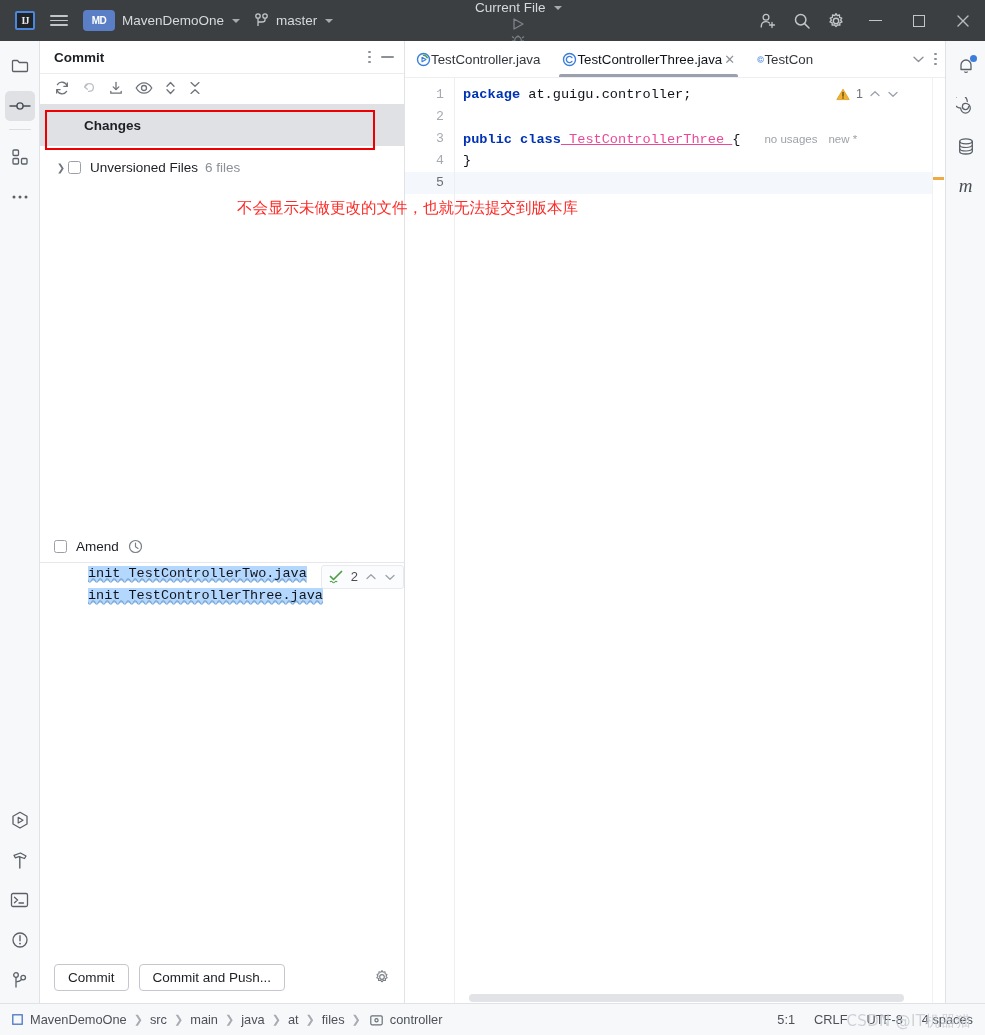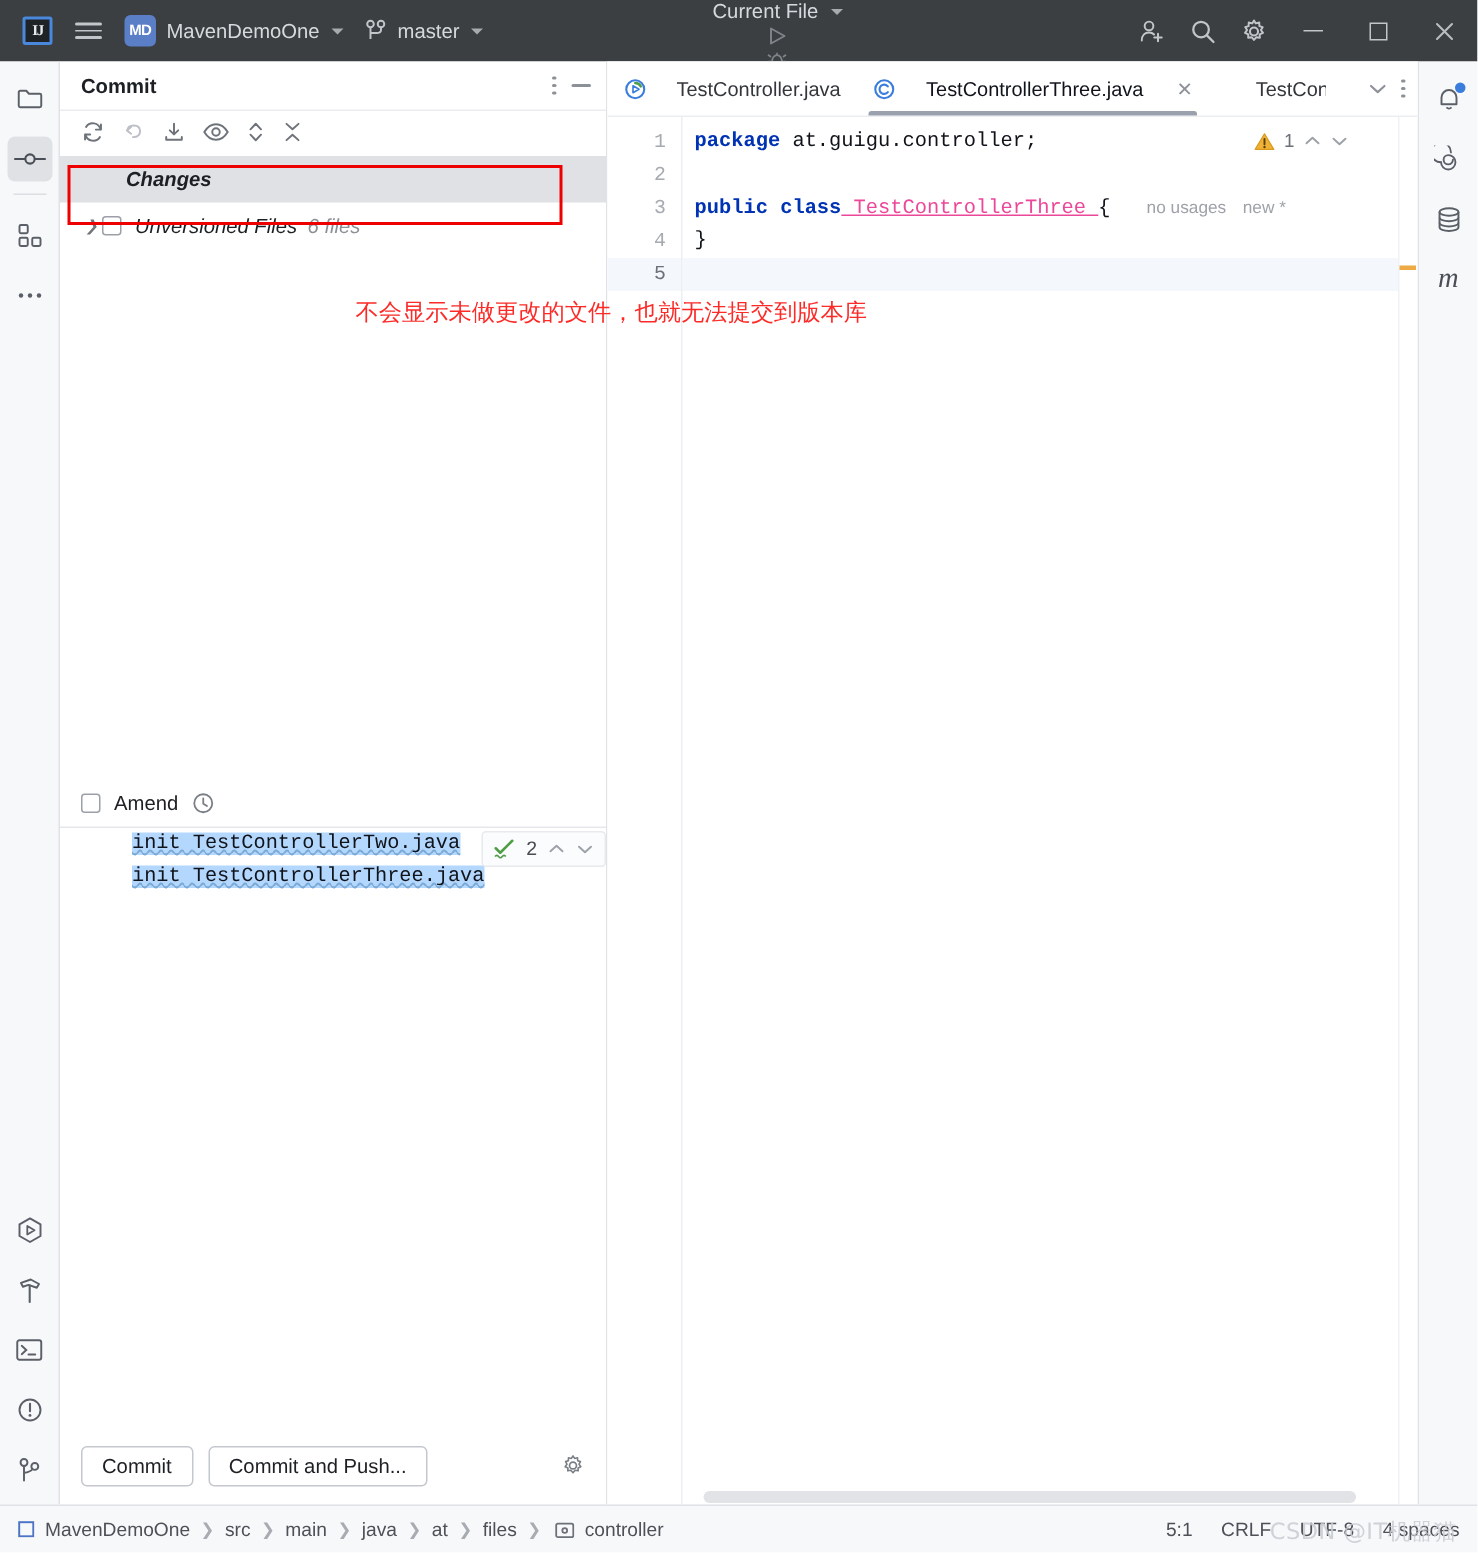--- a/index.html
+++ b/index.html
@@ -24,21 +24,21 @@
   }
   .ij-logo {
     width: 20px; height: 19px; border: 2px solid #4a88dd; border-radius: 2px;
     background: #1f2326; display: flex; align-items: center; justify-content: center;
     font-size: 10px; color: #e8eaed; font-weight: bold; letter-spacing: -1px;
     font-family: "Liberation Serif", serif;
   }
   .hamburger { width: 18px; display: flex; flex-direction: column; gap: 3px; }
   .hamburger i { display: block; height: 1.6px; background: #c2c5c9; border-radius: 1px; }
   .proj-badge {
-    width: 21px; height: 21px; border-radius: 4px; background: #5b7fc7;
+    width: 32px; height: 21px; border-radius: 4px; background: #5b7fc7;
     color: #fff; font-size: 10px; font-weight: bold; display: flex;
     align-items: center; justify-content: center; letter-spacing: -0.5px;
   }
   .tb-text { font-size: 13.5px; color: #d6d9dd; }
   .chev-d {
     width: 0; height: 0; border-left: 4px solid transparent;
     border-right: 4px solid transparent; border-top: 4.5px solid #a7abb0;
     margin-left: 1px;
   }
   .tb-group { display: flex; align-items: center; gap: 7px; padding: 0 7px; height: 34px; }
@@ -89,22 +89,22 @@
   .vdots i { width: 2.6px; height: 2.6px; border-radius: 50%; background: #8c9097; display: block; }
   .minus-ico { width: 13px; height: 1.7px; background: #8c9097; border-radius: 1px; }
 
   .cp-toolbar {
     height: 27px; display: flex; align-items: center; gap: 11px;
     padding: 0 14px; flex: 0 0 auto;
   }
 
   .cp-tree { flex: 0 0 auto; padding-top: 3px; position: relative; }
   .tree-row {
-    height: 31px; display: flex; align-items: center; font-size: 13.5px;
-    color: #1c1f23; padding-left: 14px; font-style: italic;
+    height: 42px; display: flex; align-items: center; font-size: 13.5px;
+    color: #1c1f23; padding-left: 14px;
   }
   .tree-row.changes-row { background: #dfe1e5; font-weight: bold; padding-left: 44px; }
   .tw-arrow {
     width: 14px; display: inline-flex; justify-content: center; color: #70757c;
     font-size: 10px;
   }
   .cbx {
     width: 13px; height: 13px; border: 1px solid #9ba0a8; border-radius: 2.5px;
     background: #fff; display: inline-block; flex: 0 0 auto;
   }
@@ -164,21 +164,21 @@
   }
 
   
   .editor-area {
     position: absolute; left: 405px; top: 41px; width: 540px; height: 962px;
     background: #ffffff; display: flex; flex-direction: column;
   }
   .tabbar { height: 37px; display: flex; align-items: stretch; background: #fff;
             border-bottom: 1px solid #eceef1; flex: 0 0 auto; position: relative; }
   .tab {
-    display: flex; align-items: center; gap: 20px; padding: 0 11px;
+    display: flex; align-items: center; gap: 0; padding: 0 11px;
     font-size: 13.3px; color: #33363b; position: relative; white-space: nowrap;
   }
   .tab.active { color: #10131a; }
   .tab.active::after {
     content: ""; position: absolute; left: 8px; right: 8px; bottom: 0;
     height: 3px; background: #9aa0ad; border-radius: 2px 2px 0 0;
   }
   .tab-close { color: #8d9198; font-size: 13px; margin-left: 2px; }
   .tab-overflow { display: flex; align-items: center; gap: 9px; padding: 0 8px; margin-left: auto; }
 

